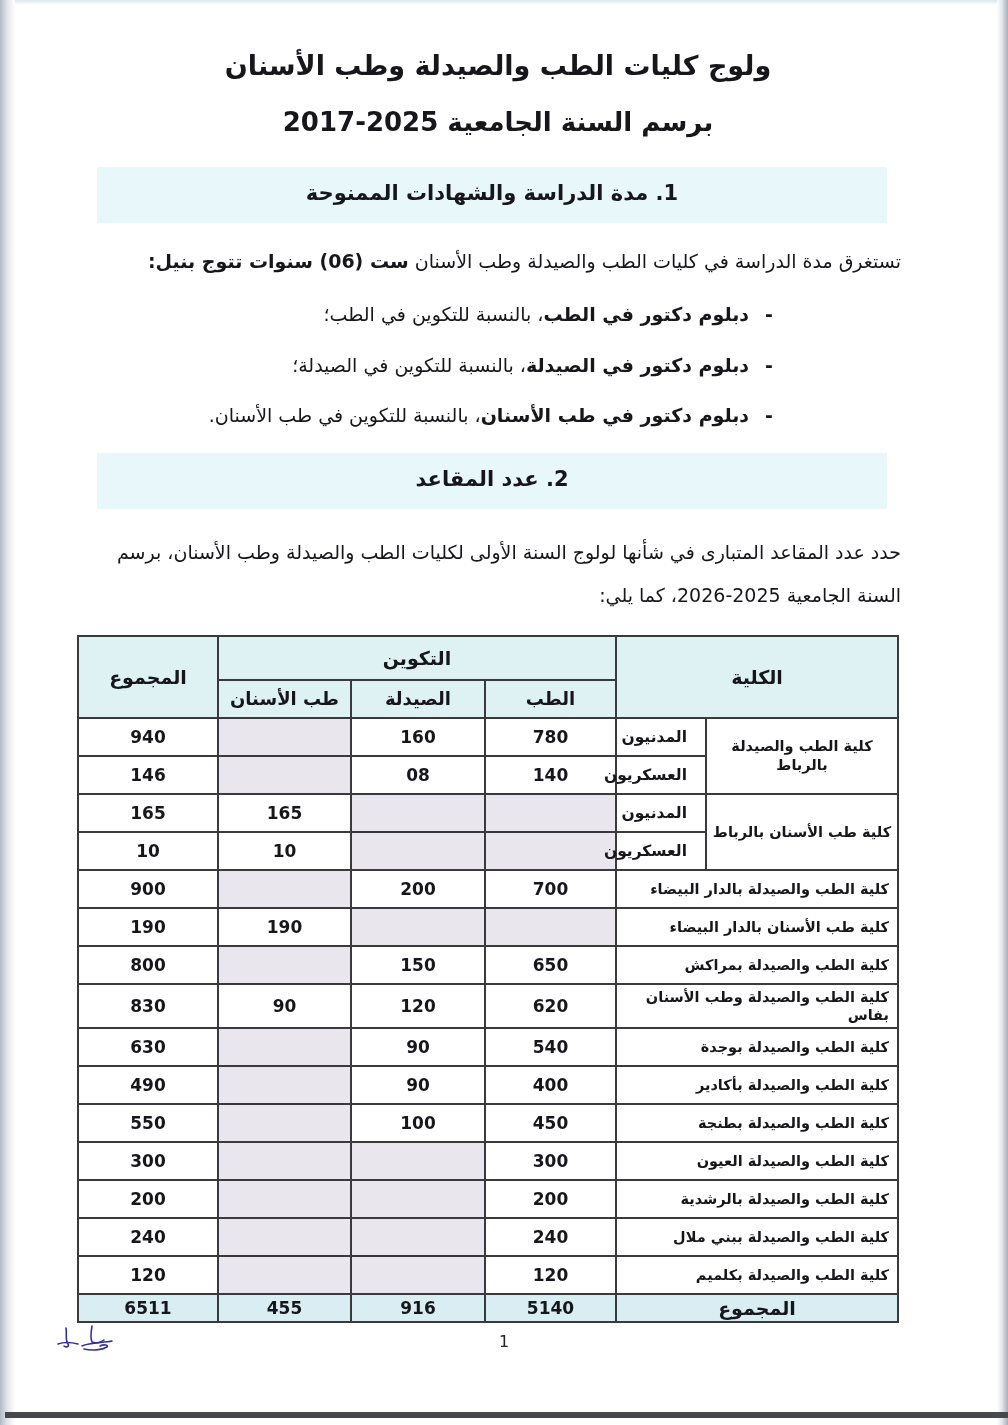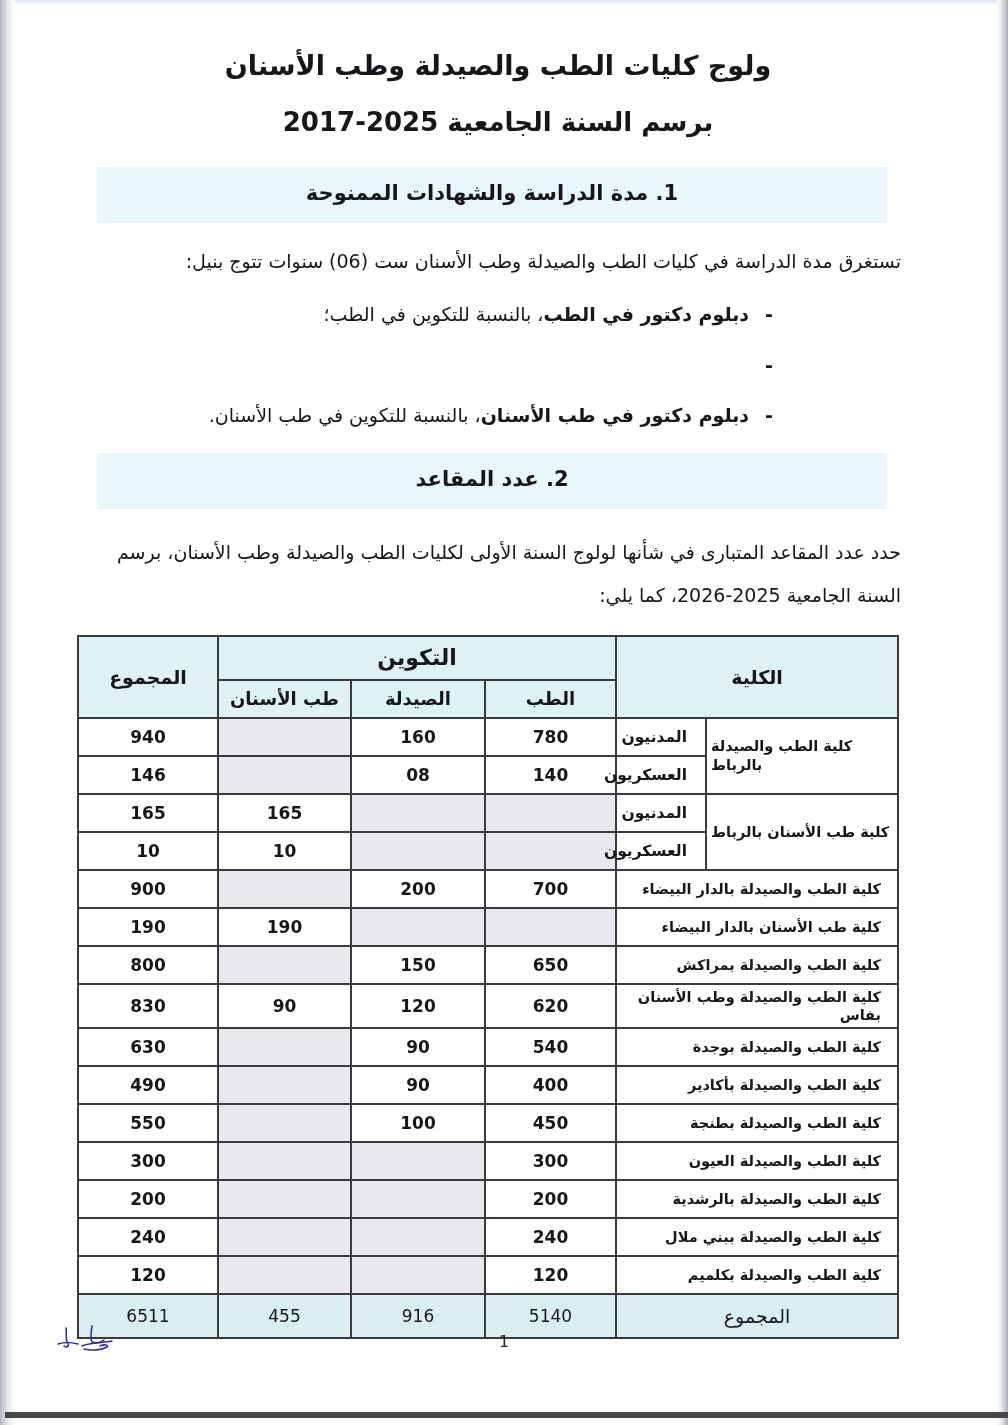--- a/index.html
+++ b/index.html
@@ -44,55 +44,55 @@
   .doc-title.second{font-size:26px;margin-bottom:30px;}
   .band{
     background:var(--band-bg);
     height:56px;line-height:52px;
     text-align:center;font-weight:bold;font-size:21px;
     margin:0 14px 0 2px;
   }
   .intro{
     margin:22px 0 0 0;font-size:19px;line-height:1.7;
   }
-  .intro .bold{font-weight:normal;margin-top:33px;}
+  .intro .bold{font-weight:bold;margin-top:33px;}
   .bullets{margin:24px 0 6px 0;}
   .bullet{
     display:flex;gap:16px;align-items:flex-start;
     padding-right:128px;margin-bottom:24px;font-size:19px;line-height:1.4;
   }
   .bullet .dash{font-weight:bold;}
   .bullet .b{font-weight:bold;}
   .band.second{margin-top:10px;}
   .intro2{
     margin:22px 0 18px 0;font-size:19px;line-height:2.25;
   }
 
   table.seats{
     border-collapse:collapse;table-layout:fixed;
     width:820px;margin:0 2px 0 auto;direction:rtl;
   }
   .seats th,.seats td{border:2px solid var(--border);vertical-align:middle;}
   .seats thead th{
     background:var(--header-bg);font-weight:bold;text-align:center;
   }
-  .seats th.h-top{height:44px;font-size:22px;}
+  .seats th.h-top{height:44px;font-size:19px;}
   .seats th.h-sub{height:38px;font-size:18px;}
   .seats th.h-college{font-size:19px;}
   .seats th.h-total{font-size:19px;}
   .seats tbody td{height:38px;}
   .seats td.num{text-align:center;font-size:17px;font-weight:600;direction:ltr;}
   .seats td.empty{background:var(--empty-bg);}
   .seats td.college{
-    text-align:right;font-weight:bold;font-size:14.5px;padding:3px 16px;line-height:1.25;
-  }
-  .seats td.college.grouped{text-align:left;padding:3px 4px;}
+    text-align:right;font-weight:bold;font-size:14.5px;padding:3px 8px;line-height:1.25;
+  }
+  .seats td.college.grouped{text-align:center;padding:3px 4px;}
   .seats td.sub{text-align:center;font-weight:600;font-size:15.5px;padding:3px 18px;}
   .seats tr.total-row td{
-    background:var(--total-bg);font-weight:normal;height:44px;
+    background:var(--total-bg);font-weight:bold;height:28px;
   }
   .seats tr.total-row td.label{text-align:center;font-size:19px;}
   .seats tr.total-row td.num{font-size:17px;}
 
   .page-number{
     position:absolute;left:0;right:0;top:1332px;
     text-align:center;font-size:16px;color:#222;
   }
   .signature{position:absolute;left:52px;top:1320px;}
 </style>
@@ -115,20 +115,21 @@
 
     <p class="intro"><span>تستغرق مدة الدراسة في كليات الطب والصيدلة وطب الأسنان</span> <span class="bold">ست (06) سنوات تتوج بنيل:</span></p>
 
     <div class="bullets">
       <div class="bullet">
         <span class="dash">-</span>
         <span><span class="b">دبلوم دكتور في الطب</span><span>، بالنسبة للتكوين في الطب؛</span></span>
       </div>
       <div class="bullet">
         <span class="dash">-</span>
+        <span><span class="b">دبلوم دكتور في الصيدلة</span><span>، بالنسبة للتكوين في الصيدلة؛</span></span>
       </div>
       <div class="bullet">
         <span class="dash">-</span>
         <span><span class="b">دبلوم دكتور في طب الأسنان</span><span>، بالنسبة للتكوين في طب الأسنان.</span></span>
       </div>
     </div>
 
     <div class="band second">2. عدد المقاعد</div>
 
     <p class="intro2">حدد عدد المقاعد المتبارى في شأنها لولوج السنة الأولى لكليات الطب والصيدلة وطب الأسنان، برسم السنة الجامعية 2025-2026، كما يلي:</p>

